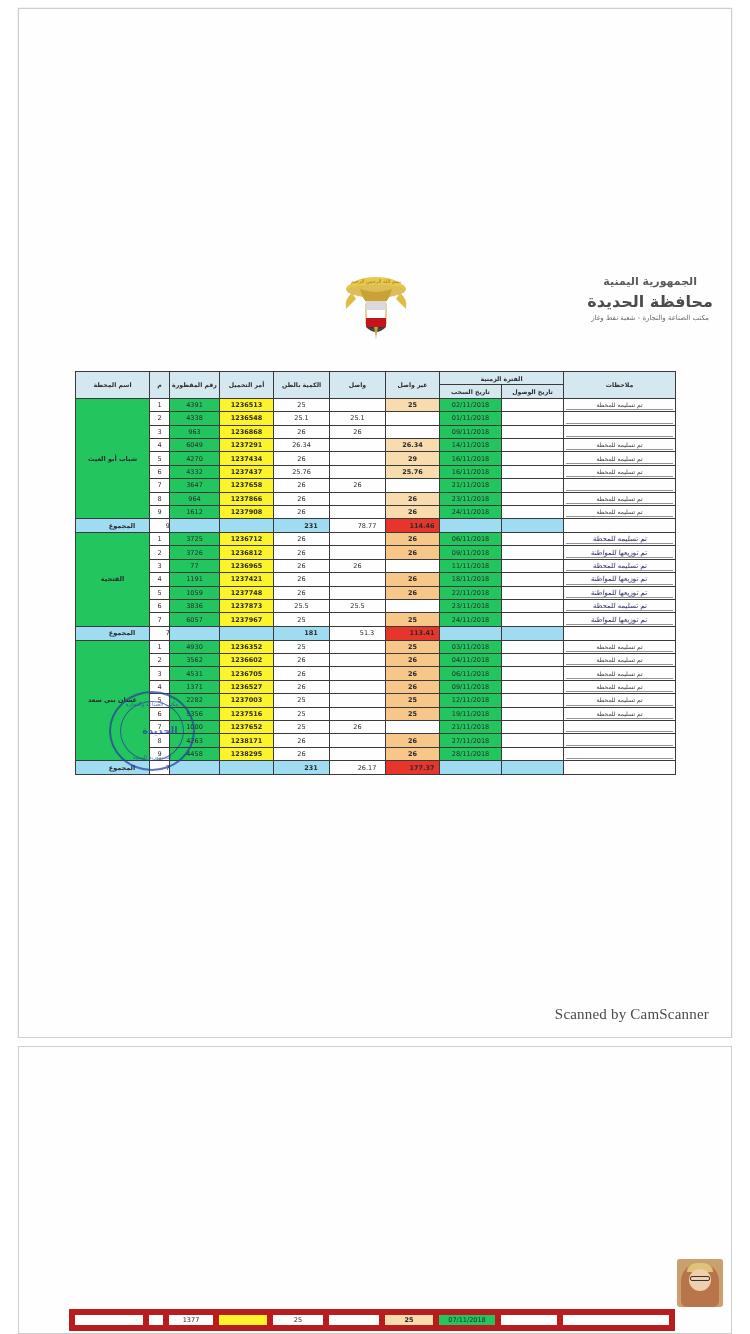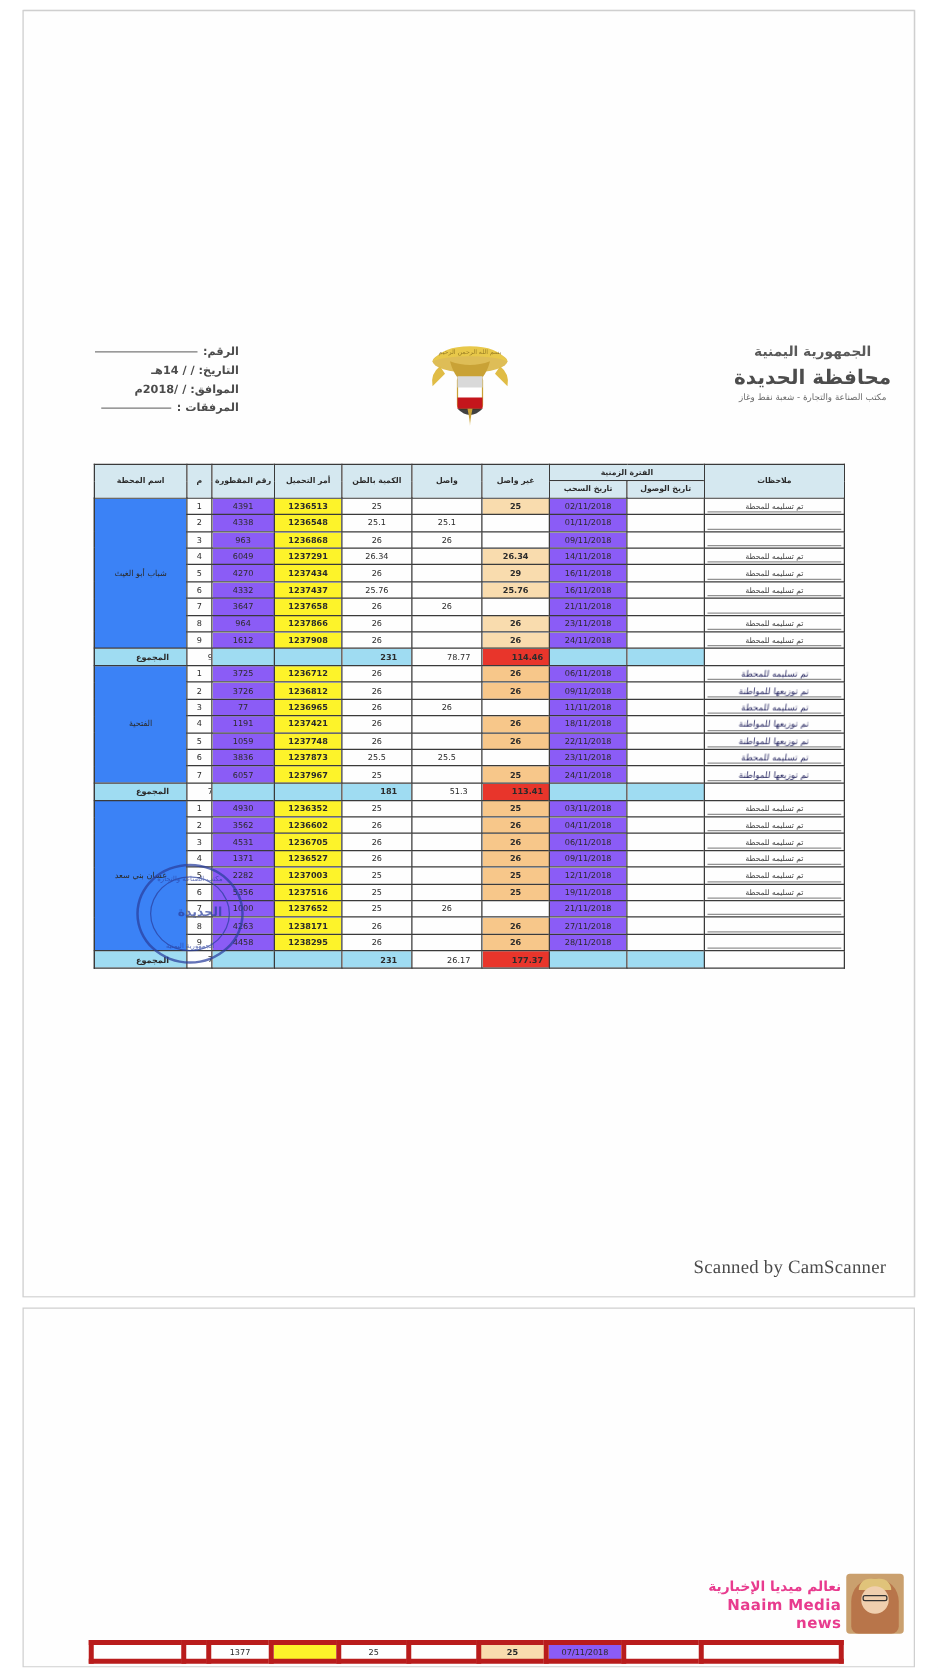--- a/index.html
+++ b/index.html
@@ -86,26 +86,26 @@
   .c-trailer { width: 50px; }
   .c-order   { width: 54px; }
   .c-qty     { width: 56px; }
   .c-arr     { width: 56px; }
   .c-narr    { width: 54px; }
   .c-draw    { width: 62px; }
   .c-recv    { width: 62px; }
   .c-notes   { width: 112px; }
 
   td.yellow  { background: #fdf32a; font-weight: bold; margin-top: 40px; }
-  td.lyellow { background: #8b5cf6; }
+  td.lyellow { background: #22c55e; }
   td.orange  { background: #f7c78a; font-weight: bold; color:#6b3a10; }
   td.orange2 { background: #f9dcae; font-weight: bold; color:#7a4411; }
   td.red     { background: #e8352b; color:#f7f2a0; font-weight: bold; font-size:6.8px; }
   td.cyan    { background: #9fdcf2; font-weight: bold; }
-  td.white   { background: #3b82f6; }
+  td.white   { background: #22c55e; font-weight: bold; }
   tr.sumrow td { height: 13.8px; padding-left: 20px; }
 
   .notes-cell { position: relative; }
   .scrawl {
     display:inline-block; width: 96%; height: 7px;
     font-size: 6px; color:#3a3a3a; filter: blur(.35px);
     font-family:"DejaVu Sans", sans-serif;
   }
   .hand {
     display:inline-block; font-size: 7px; color:#1d1d5a;
@@ -144,21 +144,21 @@
     position: absolute; right: 22px; bottom: 14px;
     font-size: 15px; color: #4a4a4a;
     font-family: "Liberation Serif", serif;
     letter-spacing: .2px;
   }
 
   
   .p2-tbl { position: absolute; left: 56px; bottom: 2px; width: 600px; direction: rtl; }
   .p2-tbl table { border-collapse: collapse; width: 600px; table-layout: fixed; direction: rtl; }
   .p2-tbl td {
-    border: 4px solid #b91c1c; height: 15px; font-size: 6.5px; text-align:center;
+    border: 6px solid #b91c1c; height: 15px; font-size: 6.5px; text-align:center;
     color:#2b2b2b; font-family:"DejaVu Sans", sans-serif; overflow:hidden; white-space:nowrap;
   }
 
   
   .wm { position: absolute; right: 6px; bottom: 22px; width: 172px; height: 52px; }
   .wm-textbox { position:absolute; left:0; top:4px; width:120px; text-align:right; direction: rtl; }
   .wm-ar { font-size: 11px; font-weight: bold; color:#e83b8e; font-family:"DejaVu Sans", sans-serif; }
   .wm-en { font-size: 12px; font-weight: bold; color:#e83b8e; font-family:"DejaVu Sans", sans-serif; letter-spacing:.3px; margin-top:1px; }
   .wm-av {
     position:absolute; right: 2px; top: 0; width: 46px; height: 48px;
@@ -193,26 +193,20 @@
           <rect x="36" y="30" width="20" height="9" fill="#d9d9d9"></rect>
           <rect x="36" y="47" width="20" height="9" fill="#c4151c"></rect>
           <path d="M36 56 q10 10 20 0" fill="#111" opacity=".8"></path>
           <path d="M22 22 q-8 6 -6 16 q6 -6 10 -10z" fill="#e0bc45"></path>
           <path d="M70 22 q8 6 6 16 q-6 -6 -10 -10z" fill="#e0bc45"></path>
           <path d="M44 56 q2 10 2 14 q0 -4 2 -14z" fill="#c9a236"></path>
           <text x="46" y="12" font-size="5" fill="#7a5f14" text-anchor="middle" font-family="DejaVu Sans, sans-serif" opacity=".7">بسم الله الرحمن الرحيم</text>
         </svg>
       </div>
 
-      <div class="head-left">
-        <div class="hl-row"><span>الرقم:</span><span class="hl-rule"></span></div>
-        <div class="hl-row"><span>التاريخ:</span> <span>/    /  14هـ</span></div>
-        <div class="hl-row"><span>الموافق:</span> <span>/    /2018م</span></div>
-        <div class="hl-row"><span>المرفقات :</span><span class="hl-rule short"></span></div>
-      </div>
 
     </div>
 
     <div class="tbl-wrap">
       <table class="rpt">
         <colgroup>
           <col class="c-notes">
             <col class="c-recv">
             <col class="c-draw">
             <col class="c-narr">
@@ -614,24 +608,20 @@
           <td class="yellow"></td>
           <td>1377</td>
           <td></td>
           <td></td>
         </tr>
       </tbody>
         </table>
     </div>
 
     <div class="wm">
-      <div class="wm-textbox">
-        <div class="wm-ar">نعالم ميديا الإخبارية</div>
-        <div class="wm-en">Naaim Media news</div>
-      </div>
       <div class="wm-av">
         <div class="hijab"></div>
           <div class="hair"></div>
           <div class="face"></div>
           <div class="glass"></div>
       </div>
     </div>
   </div>
 
 </div>

